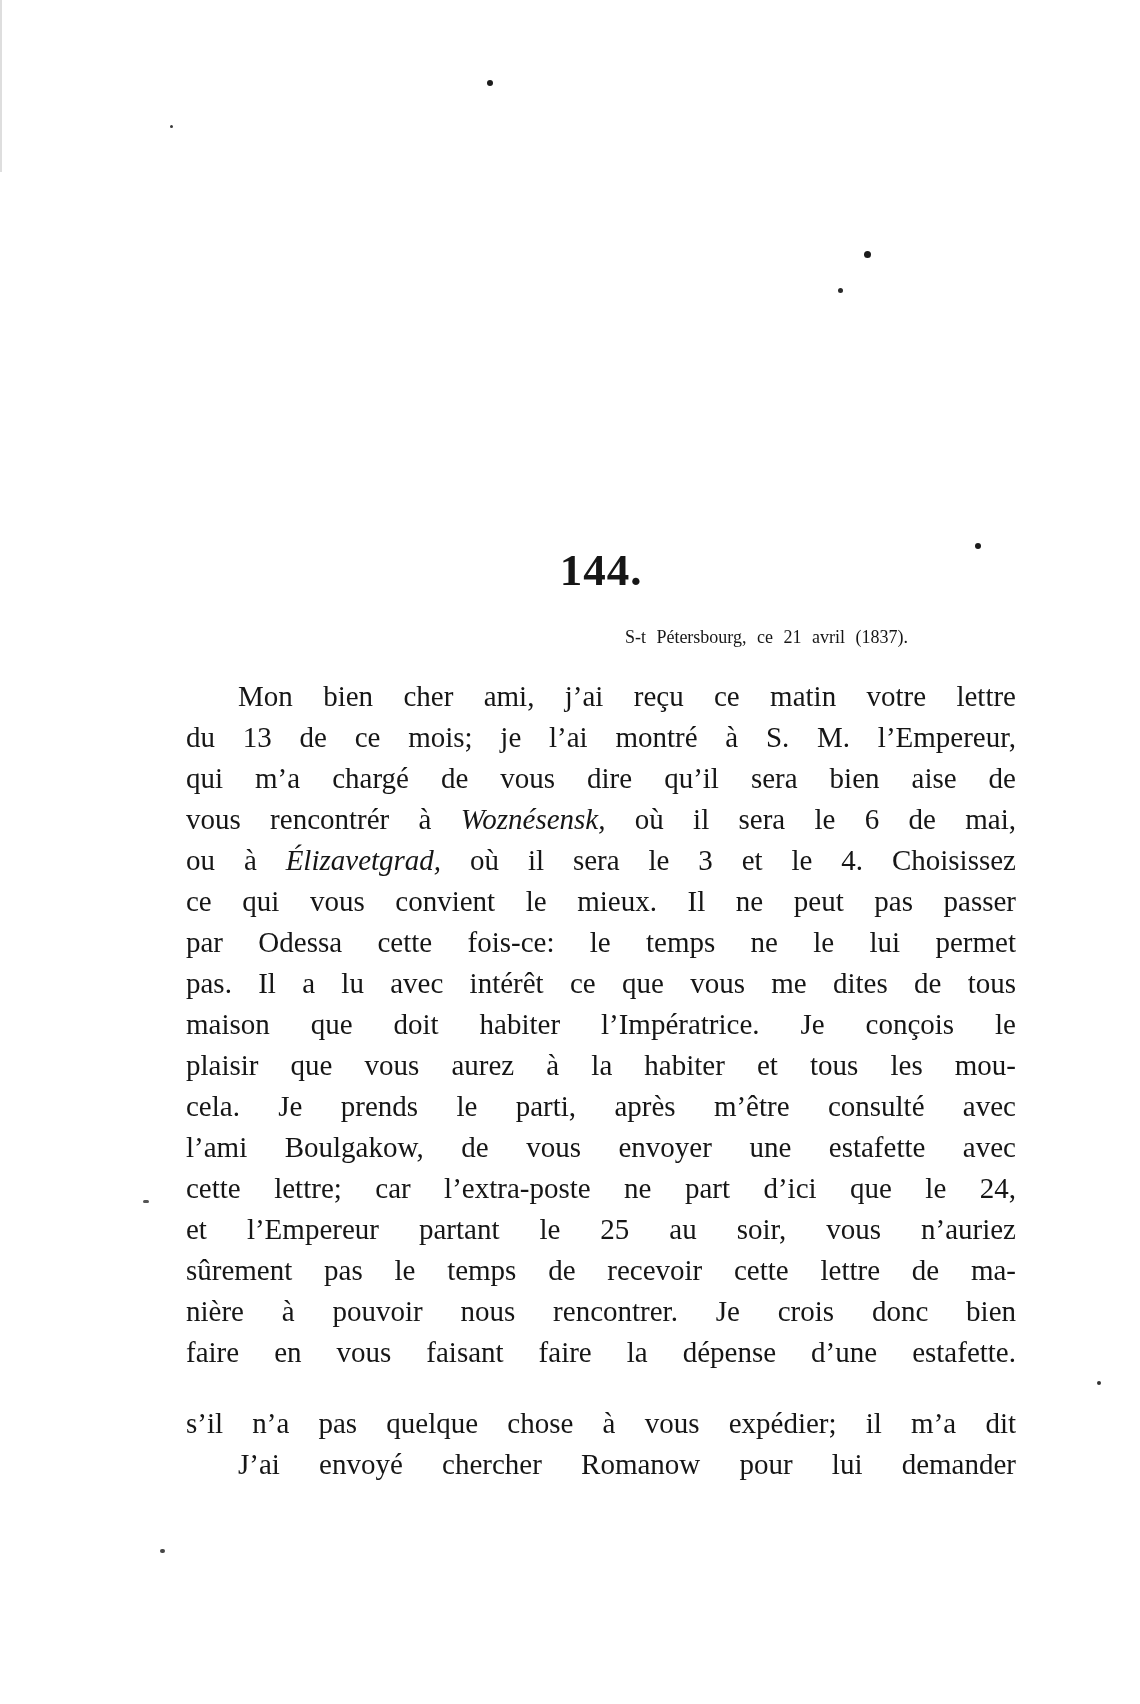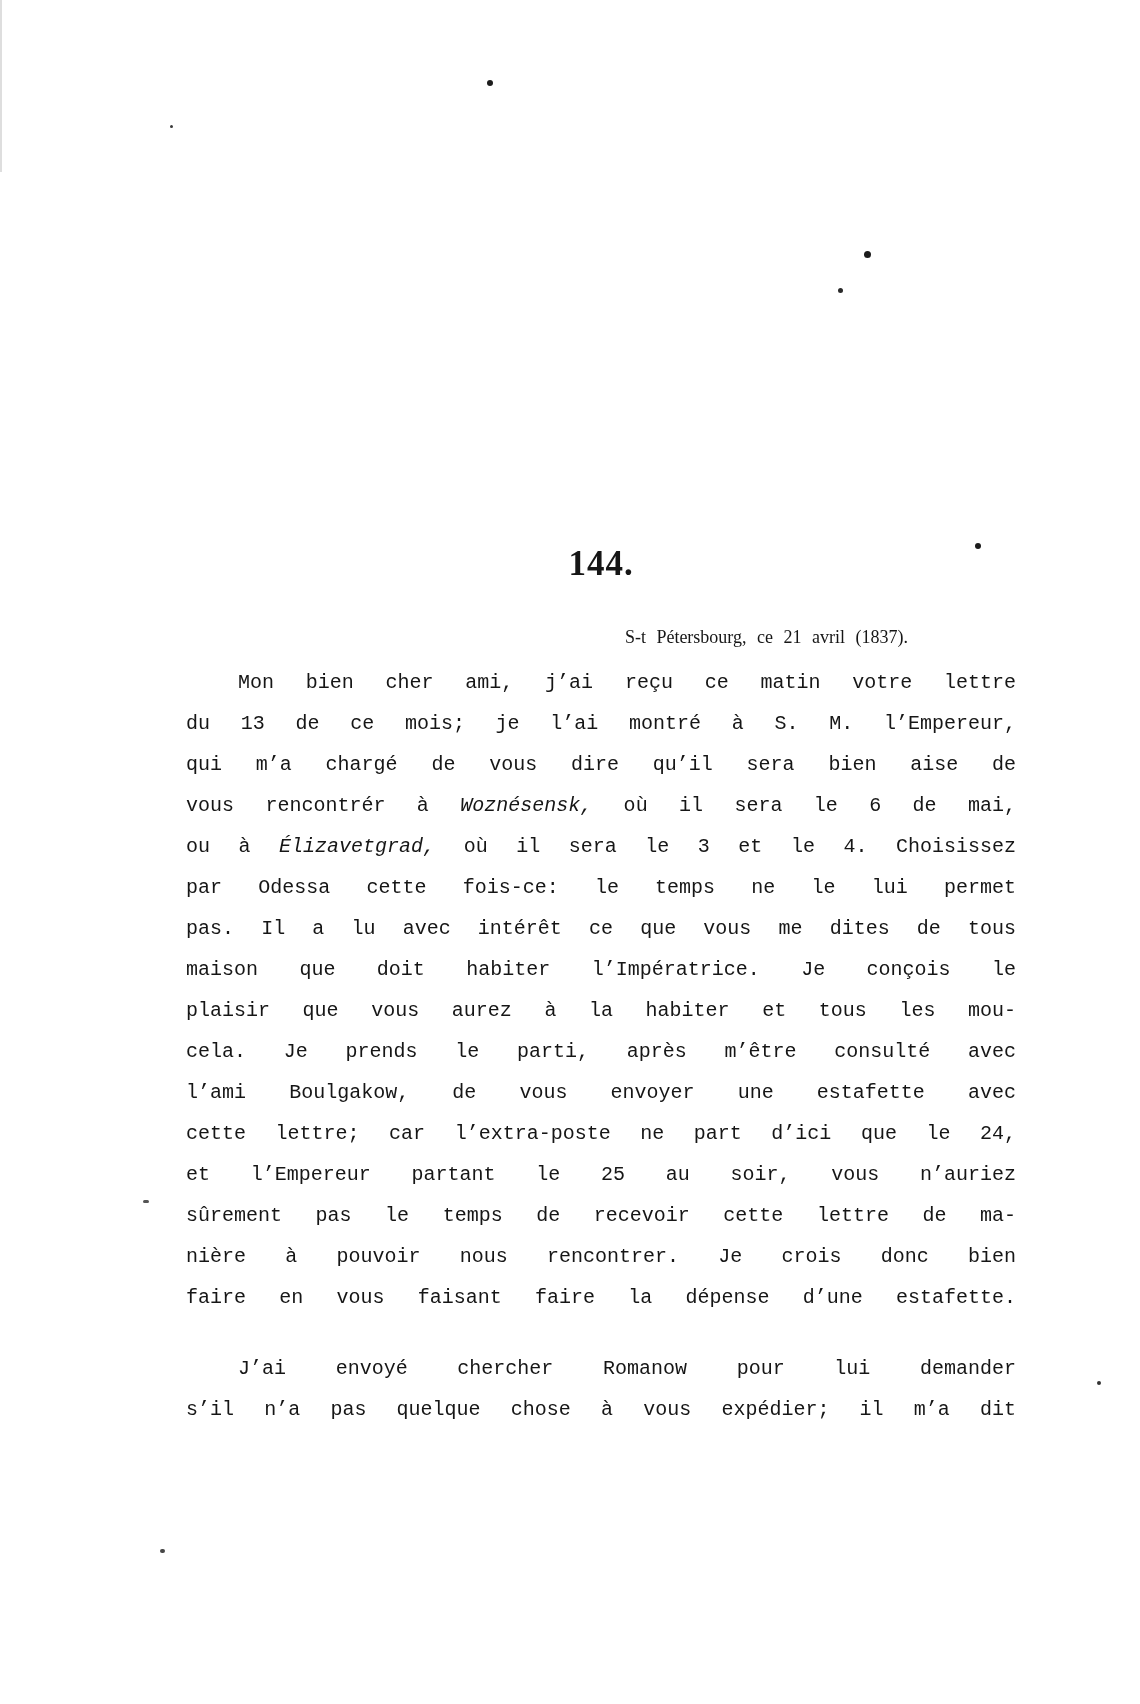--- a/index.html
+++ b/index.html
@@ -15,43 +15,42 @@
     overflow: hidden;
     font-family: "Liberation Serif", "DejaVu Serif", serif;
     color: #161616;
   }
   .letter-number {
     position: absolute;
     top: 544px;
     left: 186px;
     width: 830px;
     text-align: center;
-    font-size: 35px;
+    font-size: 45px;
     font-weight: bold;
     letter-spacing: 1px;
   }
   .dateline {
     position: absolute;
     top: 627px;
     left: 186px;
     width: 830px;
     text-align: right;
     padding-right: 108px;
     box-sizing: border-box;
     font-size: 18px;
     word-spacing: 6px;
   }
   .letter-body {
     position: absolute;
-    top: 662px;
+    top: 676px;
     left: 186px;
     width: 830px;
-    font-size: 20px;
+    font-size: 29px;
     line-height: 41px;
-    font-family: Liberation Mono, monospace;
   }
   .paragraph { margin: 0; }
   .paragraph + .paragraph { margin-top: 30px; }
   .text-line {
     text-align: justify;
     text-align-last: justify;
     white-space: normal;
     height: 41px;
     overflow: hidden;
   }
@@ -98,31 +97,32 @@
 
   <div class="dateline">S-t Pétersbourg, ce 21 avril (1837).</div>
 
   <div class="letter-body">
       <div class="paragraph">
         <div class="text-line indent"><span>Mon bien cher ami, j’ai reçu ce matin votre lettre</span></div>
         <div class="text-line"><span>du 13 de ce mois; je l’ai montré à S. M. l’Empereur,</span></div>
         <div class="text-line"><span>qui m’a chargé de vous dire qu’il sera bien aise de</span></div>
         <div class="text-line"><span>vous rencontrér à </span><span class="it">Woznésensk,</span><span> où il sera le 6 de mai,</span></div>
         <div class="text-line"><span>ou à </span><span class="it">Élizavetgrad,</span><span> où il sera le 3 et le 4. Choisissez</span></div>
+        <div class="text-line"><span>ce qui vous convient le mieux. Il ne peut pas passer</span></div>
         <div class="text-line"><span>par Odessa cette fois-ce: le temps ne le lui permet</span></div>
         <div class="text-line"><span>pas. Il a lu avec intérêt ce que vous me dites de tous</span></div>
         <div class="text-line"><span>maison que doit habiter l’Impératrice. Je conçois le</span></div>
         <div class="text-line"><span>plaisir que vous aurez à la habiter et tous les mou-</span></div>
         <div class="text-line"><span>cela. Je prends le parti, après m’être consulté avec</span></div>
         <div class="text-line"><span>l’ami Boulgakow, de vous envoyer une estafette avec</span></div>
         <div class="text-line"><span>cette lettre; car l’extra-poste ne part d’ici que le 24,</span></div>
         <div class="text-line"><span>et l’Empereur partant le 25 au soir, vous n’auriez</span></div>
         <div class="text-line"><span>sûrement pas le temps de recevoir cette lettre de ma-</span></div>
         <div class="text-line"><span>nière à pouvoir nous rencontrer. Je crois donc bien</span></div>
         <div class="text-line"><span>faire en vous faisant faire la dépense d’une estafette.</span></div>
       </div>
       <div class="paragraph">
+        <div class="text-line"><span>s’il n’a pas quelque chose à vous expédier; il m’a dit</span></div>
         <div class="text-line indent"><span>J’ai envoyé chercher Romanow pour lui demander</span></div>
-        <div class="text-line"><span>s’il n’a pas quelque chose à vous expédier; il m’a dit</span></div>
       </div>
     </div>
 
 </div>
 
 </body></html>

